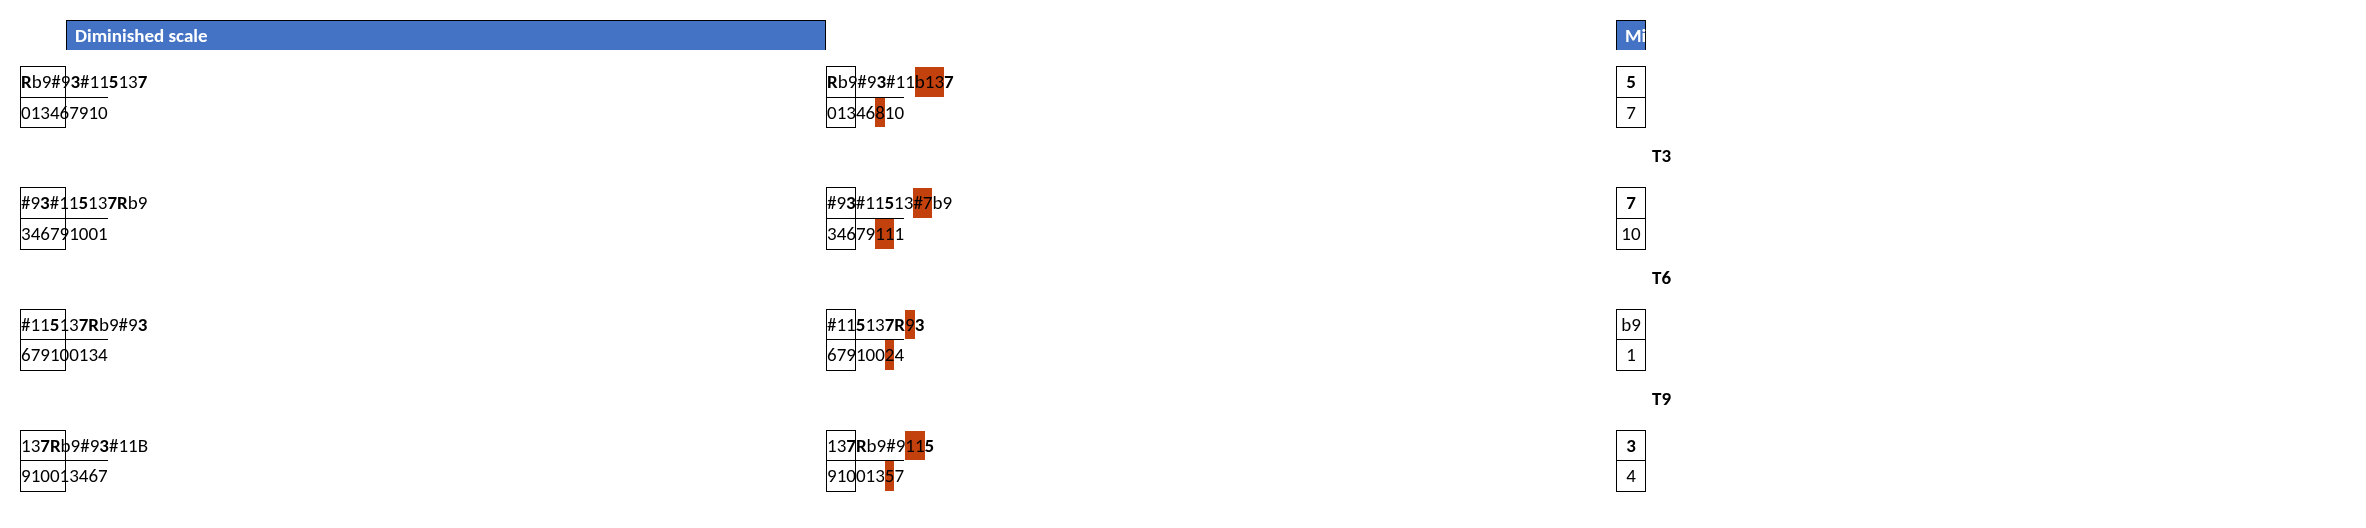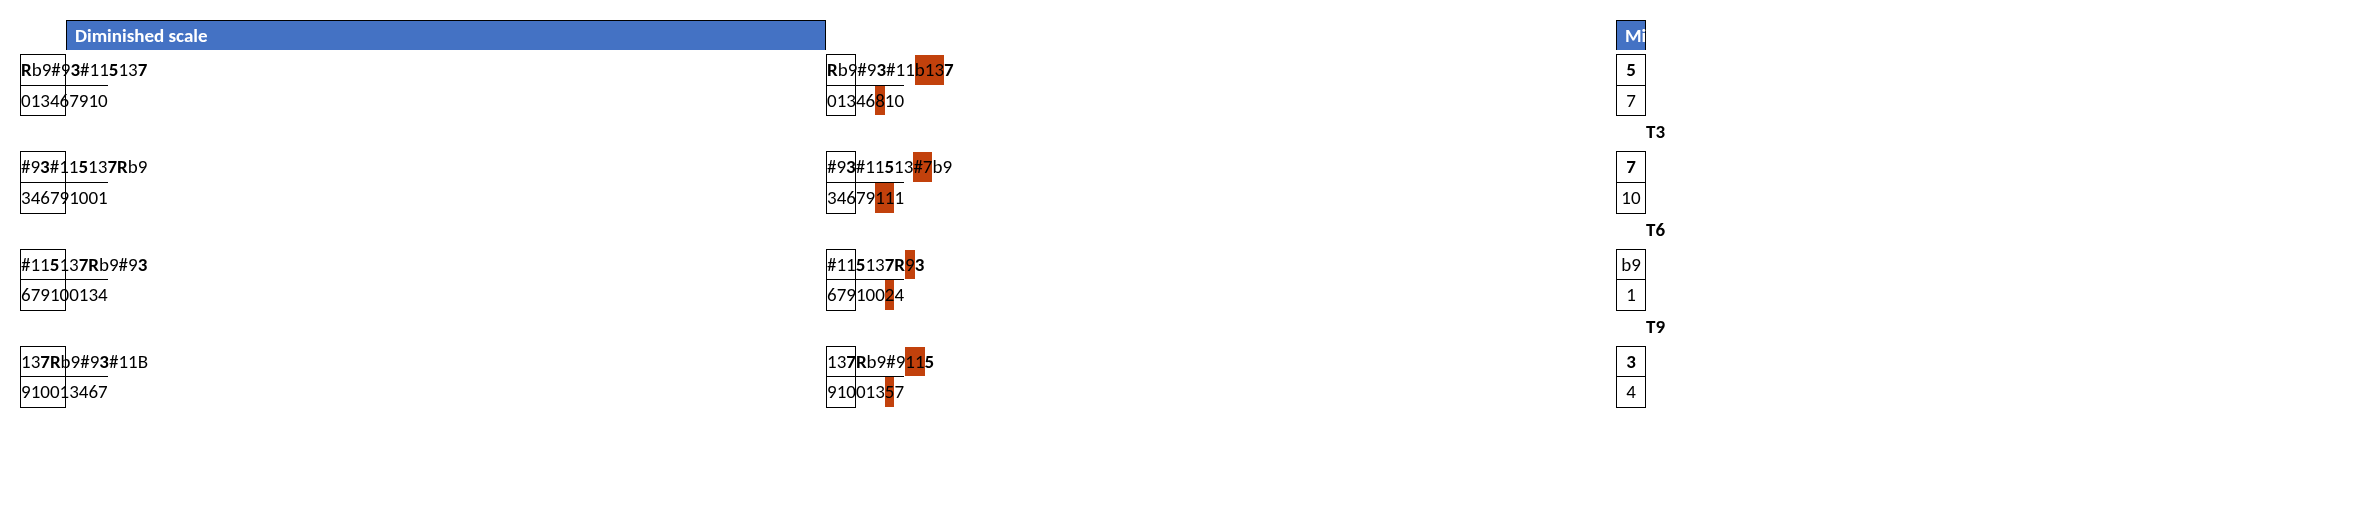--- a/index.html
+++ b/index.html
@@ -6,28 +6,29 @@
     font-family: Calibri, Arial, sans-serif;
     font-size: 19px;
     background: #fff;
     margin: 0;
     padding: 20px;
     color: #000;
   }
   .sheet {
     display: grid;
     grid-template-columns: 46px 760px 30px 760px 30px 130px;
-    row-gap: 4px;
+    row-gap: 16px;
   }
   .rowlabel {
     display: flex;
     align-items: flex-end;
     justify-content: flex-start;
     font-weight: 700;
     padding-bottom: 4px;
+    margin-left: 6px;
   }
   .header {
     background: #4472C4;
     color: #fff;
     font-weight: 700;
     padding: 3px 8px;
     border-left: 1px solid #000;
     border-right: 1px solid #000;
     border-top: 1px solid #000;
     box-sizing: border-box;

